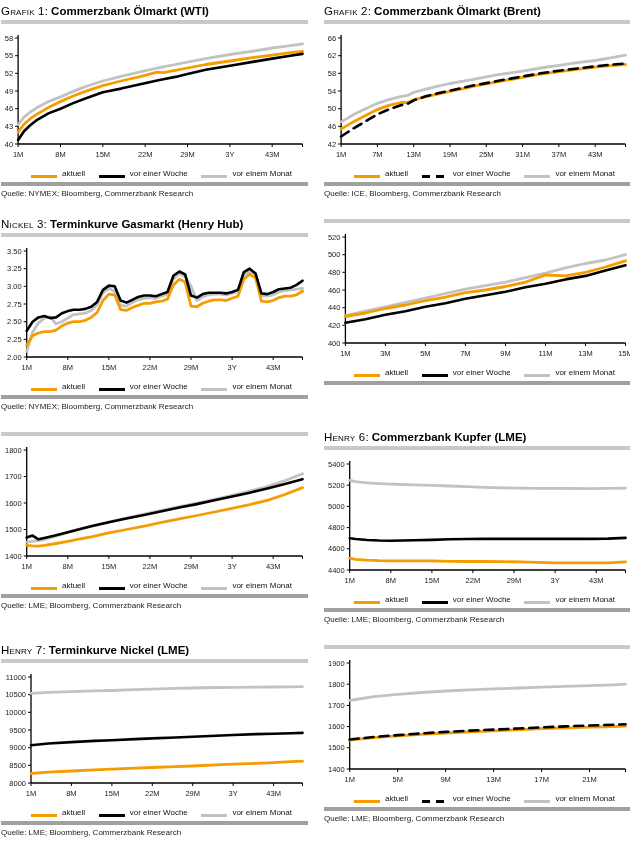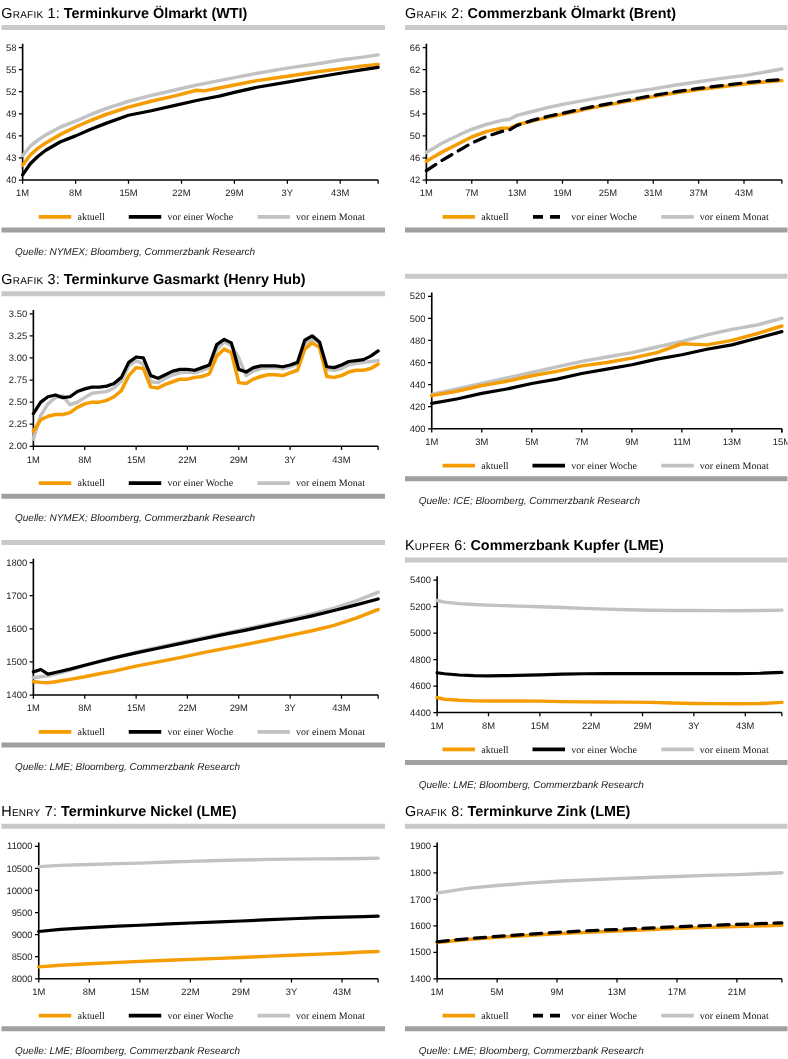--- a/index.html
+++ b/index.html
@@ -8,36 +8,36 @@
   .chart-block{height:211px;overflow:hidden;padding-top:2px;}
   .chart-title{margin:0;font-size:11.5px;line-height:14px;font-weight:700;white-space:nowrap;}
   .chart-title .grafik{font-weight:400;font-variant:small-caps;letter-spacing:.2px;margin-right:3px;text-align:center;}
   .title-rule{height:4px;background:#c9c9c9;margin:2px 0 6px 0;}
   svg.plot{display:block;width:100%;height:136px;overflow:visible;}
   .ax{stroke:#000;stroke-width:1.3;}
   .tk{stroke:#000;stroke-width:1;}
   .yl{font-size:7.5px;text-anchor:end;fill:#1a1a1a;}
   .xl{font-size:7.5px;text-anchor:middle;fill:#1a1a1a;}
   .legend{display:flex;justify-content:space-between;align-items:center;padding:3px 16px 0 30px;font-size:8px;color:#111;}
-  .li{display:inline-flex;align-items:center;gap:5px;white-space:nowrap;font-family:Liberation Serif, serif;}
+  .li{display:inline-flex;align-items:flex-end;gap:5px;white-space:nowrap;}
   .sw{width:26px;height:3px;display:inline-block;flex:none;}
   .sw-a{background:#F59C00;}
   .sw-w{background:#000;}
   .sw-w.dashed{background:repeating-linear-gradient(90deg,#000 0 8px,transparent 8px 14px);}
   .sw-m{background:#C2C2C2;}
   .bottom-rule{height:4px;background:#a0a0a0;margin:4px 0 3px 0;}
-  .source{margin:11px;font-size:8px;font-style:italic;color:#1a1a1a;}
+  .source{margin:0;font-size:8px;color:#1a1a1a;}
 </style>
 </head>
 <body>
 
 <div class="page">
 
   <section class="chart-block">
-    <h3 class="chart-title"><span class="grafik">Grafik 1:</span><span>Terminkurve Ölmarkt (WTI)</span></h3>
+    <h3 class="chart-title"><span class="grafik">Grafik 1:</span><span>Commerzbank Ölmarkt (WTI)</span></h3>
     <div class="title-rule"></div>
     <svg class="plot" viewBox="0 0 306 136">
         <line class="ax" x1="16.6" y1="5" x2="16.6" y2="114"></line>
         <line class="ax" x1="16.6" y1="114" x2="301" y2="114"></line>
         <line class="tk" x1="13.600000000000001" y1="114.0" x2="16.6" y2="114.0"></line>
         <text class="yl" x="11.600000000000001" y="116.6">40</text>
         <line class="tk" x1="13.600000000000001" y1="96.3" x2="16.6" y2="96.3"></line>
         <text class="yl" x="11.600000000000001" y="98.9">43</text>
         <line class="tk" x1="13.600000000000001" y1="78.7" x2="16.6" y2="78.7"></line>
         <text class="yl" x="11.600000000000001" y="81.3">46</text>
@@ -135,24 +135,25 @@
       <span class="li">
           <span class="sw sw-w dashed"></span>
           <span>vor einer Woche</span>
         </span>
       <span class="li">
           <span class="sw sw-m"></span>
           <span>vor einem Monat</span>
         </span>
     </div>
     <div class="bottom-rule"></div>
-  </section>
-
-  <section class="chart-block">
-    <h3 class="chart-title"><span class="grafik">Grafik 3:</span><span>Terminkurve Gasmarkt (Henry Hub)</span></h3>
+    <p class="source">Quelle: ICE, Bloomberg, Commerzbank Research</p>
+  </section>
+
+  <section class="chart-block">
+    <h3 class="chart-title"><span class="grafik">Nickel 3:</span><span>Terminkurve Gasmarkt (Henry Hub)</span></h3>
     <div class="title-rule"></div>
     <svg class="plot" viewBox="0 0 306 136">
         <line class="ax" x1="25.2" y1="5" x2="25.2" y2="114"></line>
         <line class="ax" x1="25.2" y1="114" x2="301" y2="114"></line>
         <line class="tk" x1="22.2" y1="114.0" x2="25.2" y2="114.0"></line>
         <text class="yl" x="20.2" y="116.6">2.00</text>
         <line class="tk" x1="22.2" y1="96.3" x2="25.2" y2="96.3"></line>
         <text class="yl" x="20.2" y="98.9">2.25</text>
         <line class="tk" x1="22.2" y1="78.7" x2="25.2" y2="78.7"></line>
         <text class="yl" x="20.2" y="81.3">2.50</text>
@@ -249,21 +250,20 @@
       <span class="li">
           <span class="sw sw-w"></span>
           <span>vor einer Woche</span>
         </span>
       <span class="li">
           <span class="sw sw-m"></span>
           <span>vor einem Monat</span>
         </span>
     </div>
     <div class="bottom-rule"></div>
-    <p class="source">Quelle: ICE; Bloomberg, Commerzbank Research</p>
   </section>
 
   <section class="chart-block">
     <div class="title-rule"></div>
     <svg class="plot" viewBox="0 0 306 136">
         <line class="ax" x1="25.2" y1="5" x2="25.2" y2="114"></line>
         <line class="ax" x1="25.2" y1="114" x2="301" y2="114"></line>
         <line class="tk" x1="22.2" y1="114.0" x2="25.2" y2="114.0"></line>
         <text class="yl" x="20.2" y="116.6">1400</text>
         <line class="tk" x1="22.2" y1="87.5" x2="25.2" y2="87.5"></line>
@@ -305,21 +305,21 @@
       <span class="li">
           <span class="sw sw-m"></span>
           <span>vor einem Monat</span>
         </span>
     </div>
     <div class="bottom-rule"></div>
     <p class="source">Quelle: LME; Bloomberg, Commerzbank Research</p>
   </section>
 
   <section class="chart-block">
-    <h3 class="chart-title"><span class="grafik">Kupfer 6:</span><span>Commerzbank Kupfer (LME)</span></h3>
+    <h3 class="chart-title"><span class="grafik">Henry 6:</span><span>Commerzbank Kupfer (LME)</span></h3>
     <div class="title-rule"></div>
     <svg class="plot" viewBox="0 0 306 136">
         <line class="ax" x1="25.2" y1="5" x2="25.2" y2="114"></line>
         <line class="ax" x1="25.2" y1="114" x2="301" y2="114"></line>
         <line class="tk" x1="22.2" y1="114.0" x2="25.2" y2="114.0"></line>
         <text class="yl" x="20.2" y="116.6">4400</text>
         <line class="tk" x1="22.2" y1="92.8" x2="25.2" y2="92.8"></line>
         <text class="yl" x="20.2" y="95.4">4600</text>
         <line class="tk" x1="22.2" y1="71.6" x2="25.2" y2="71.6"></line>
         <text class="yl" x="20.2" y="74.2">4800</text>
@@ -417,21 +417,20 @@
       <span class="li">
           <span class="sw sw-m"></span>
           <span>vor einem Monat</span>
         </span>
     </div>
     <div class="bottom-rule"></div>
     <p class="source">Quelle: LME; Bloomberg, Commerzbank Research</p>
   </section>
 
   <section class="chart-block">
-    <h3 class="chart-title"><span class="grafik">Grafik 8:</span><span>Terminkurve Zink (LME)</span></h3>
     <div class="title-rule"></div>
     <svg class="plot" viewBox="0 0 306 136">
         <line class="ax" x1="25.2" y1="5" x2="25.2" y2="114"></line>
         <line class="ax" x1="25.2" y1="114" x2="301" y2="114"></line>
         <line class="tk" x1="22.2" y1="114.0" x2="25.2" y2="114.0"></line>
         <text class="yl" x="20.2" y="116.6">1400</text>
         <line class="tk" x1="22.2" y1="92.8" x2="25.2" y2="92.8"></line>
         <text class="yl" x="20.2" y="95.4">1500</text>
         <line class="tk" x1="22.2" y1="71.6" x2="25.2" y2="71.6"></line>
         <text class="yl" x="20.2" y="74.2">1600</text>

